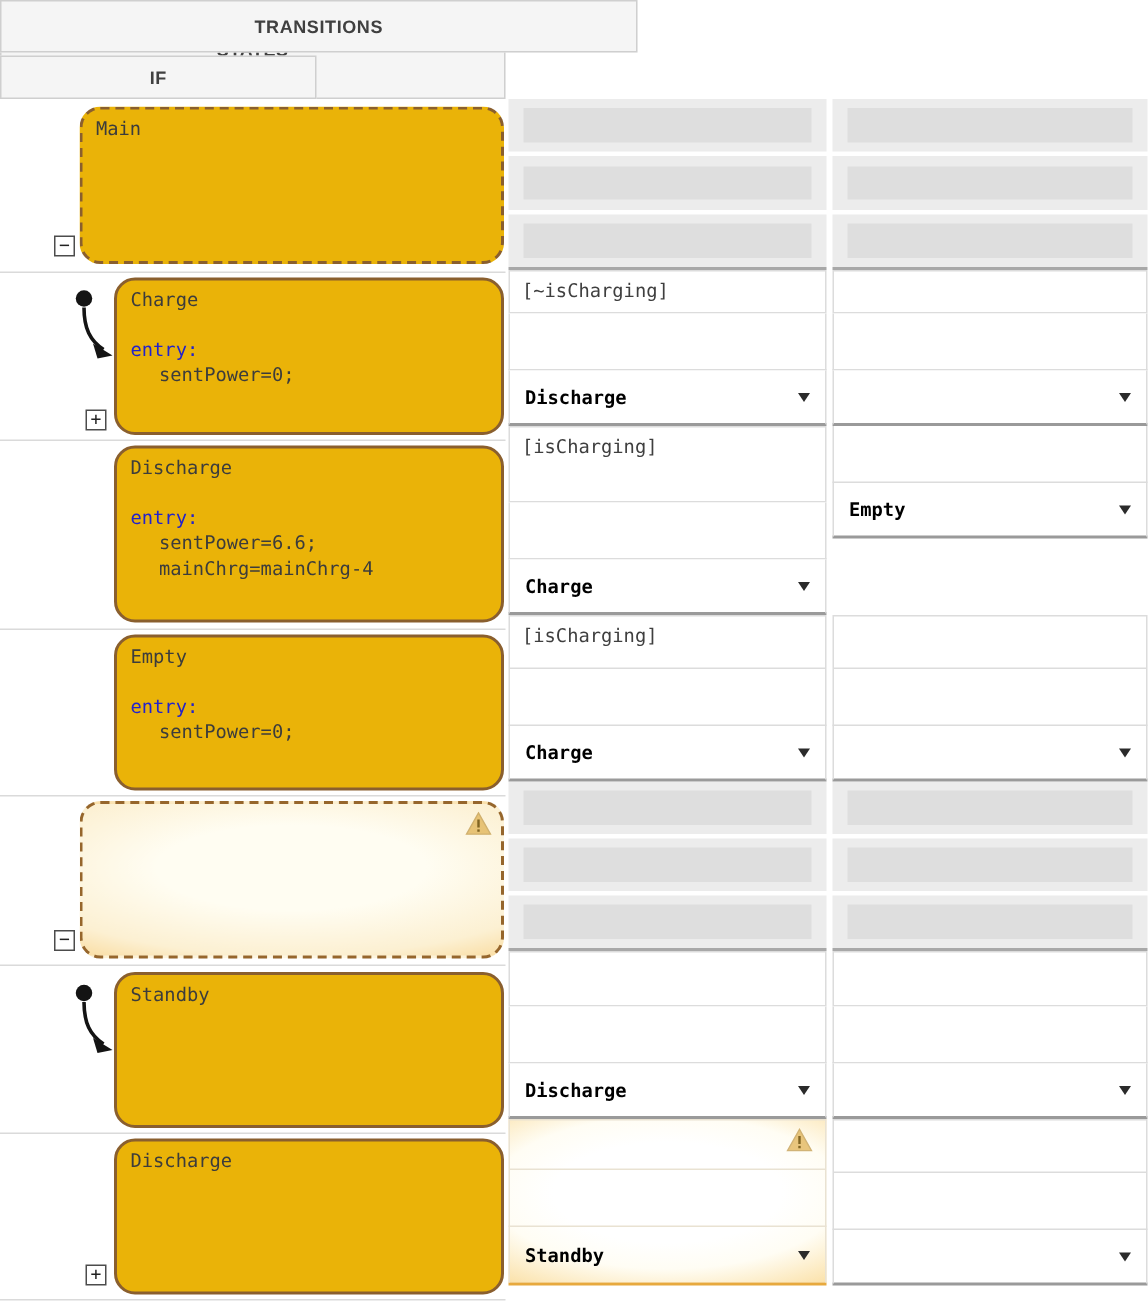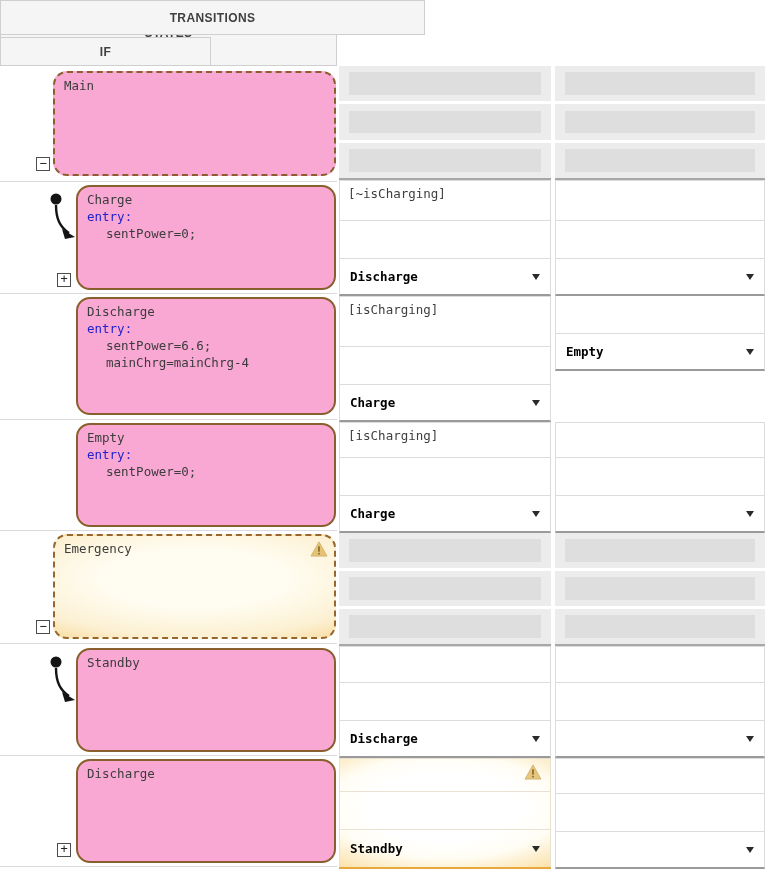--- a/index.html
+++ b/index.html
@@ -14,25 +14,25 @@
          font-size:12px; color:#404040; letter-spacing:.4px; }
   .hdr-states      { left:0;   top:0;  width:337px; height:66px; }
   .hdr-transitions { left:340; top:0;  width:425px; height:35px; }
   .hdr-if          { left:340; top:37px; width:211px; height:29px; }
   .hdr-elseif      { left:555px; top:37px; width:210px; height:29px; }
 
   
   .states-panel { position:absolute; left:0; top:66px; width:337px; height:805px; background:#fff; }
   .srow-line { position:absolute; left:0; width:337px; height:1px; background:#dadada; }
 
-  .state-box { position:absolute; background:#f9a8d4; border:2px solid #8a5f2e;
+  .state-box { position:absolute; background:#eab308; border:2px solid #8a5f2e;
                border-radius:14px; padding:4px 9px; font-size:12.5px; line-height:17px;
                color:#3c3c3c; }
   .state-box.dashed { border-style:dashed; }
-  .kw { color:#2222cc; }
+  .kw { color:#2222cc;margin-top:16px; }
   .code { color:#3c3c3c;margin-left:19px; }
 
   .expander { position:absolute; width:14px; height:14px; background:#ffffff;
               border:1px solid #4c4c4c; color:#222; font-size:12px; line-height:11px;
               text-align:center; font-family:"DejaVu Sans Mono", monospace; cursor:pointer; }
 
   .def-arrow { position:absolute; width:30px; height:48px; }
 
   .warn-badge { position:absolute; width:18px; height:16px; }
 
@@ -117,21 +117,20 @@
   <div class="state-box" style="left:76px; top:423px; width:260px; height:104px;">
     <div>Empty</div>
     <div class="kw">entry:</div>
     <div class="code">sentPower=0;</div>
   </div>
 
   <div class="state-box dashed" style="left:53px; top:534px; width:283px; height:105px;
               background: radial-gradient(ellipse 115% 100% at 50% 42%,
                 #fffdf2 28%, #fcf0d2 58%, #f8d186 82%, #f0a83a 100%);
               border-color:#96662c;">
-    <div>Emergency</div>
     <svg class="warn-badge" style="right:6px; top:5px;" viewBox="0 0 20 18">
       <path d="M10 1 L19 17 L1 17 Z" fill="#dca83e" opacity="0.65" stroke="#b98c33" stroke-width="1"></path>
       <rect x="9.1" y="6" width="1.8" height="6" fill="#6d5414" opacity="0.85"></rect>
       <rect x="9.1" y="13.4" width="1.8" height="1.8" fill="#6d5414" opacity="0.85"></rect>
     </svg>
   </div>
   <div class="expander" style="left:36px; top:620px;">−</div>
 
   <svg class="def-arrow" style="left:48px; top:655px;" viewBox="0 0 30 48">
     <circle cx="8" cy="7" r="5.5" fill="#141414"></circle>
@@ -168,21 +167,21 @@
           </div>
         <div class="dcell">
             <div class="dbar"></div>
           </div>
         <div class="dcell">
             <div class="dbar"></div>
           </div>
       </div>
     </div>
 
-    <div class="trow" style="height:116px">
+    <div class="trow" style="height:104px">
       <div class="tcol">
         <div class="cell cond first"><span>[~isCharging]</span></div>
         <div class="cell action"><span></span></div>
         <div class="cell dest">
           <span>Discharge</span>
           <span class="caret"></span>
         </div>
       </div>
       <div></div>
       <div class="tcol">

